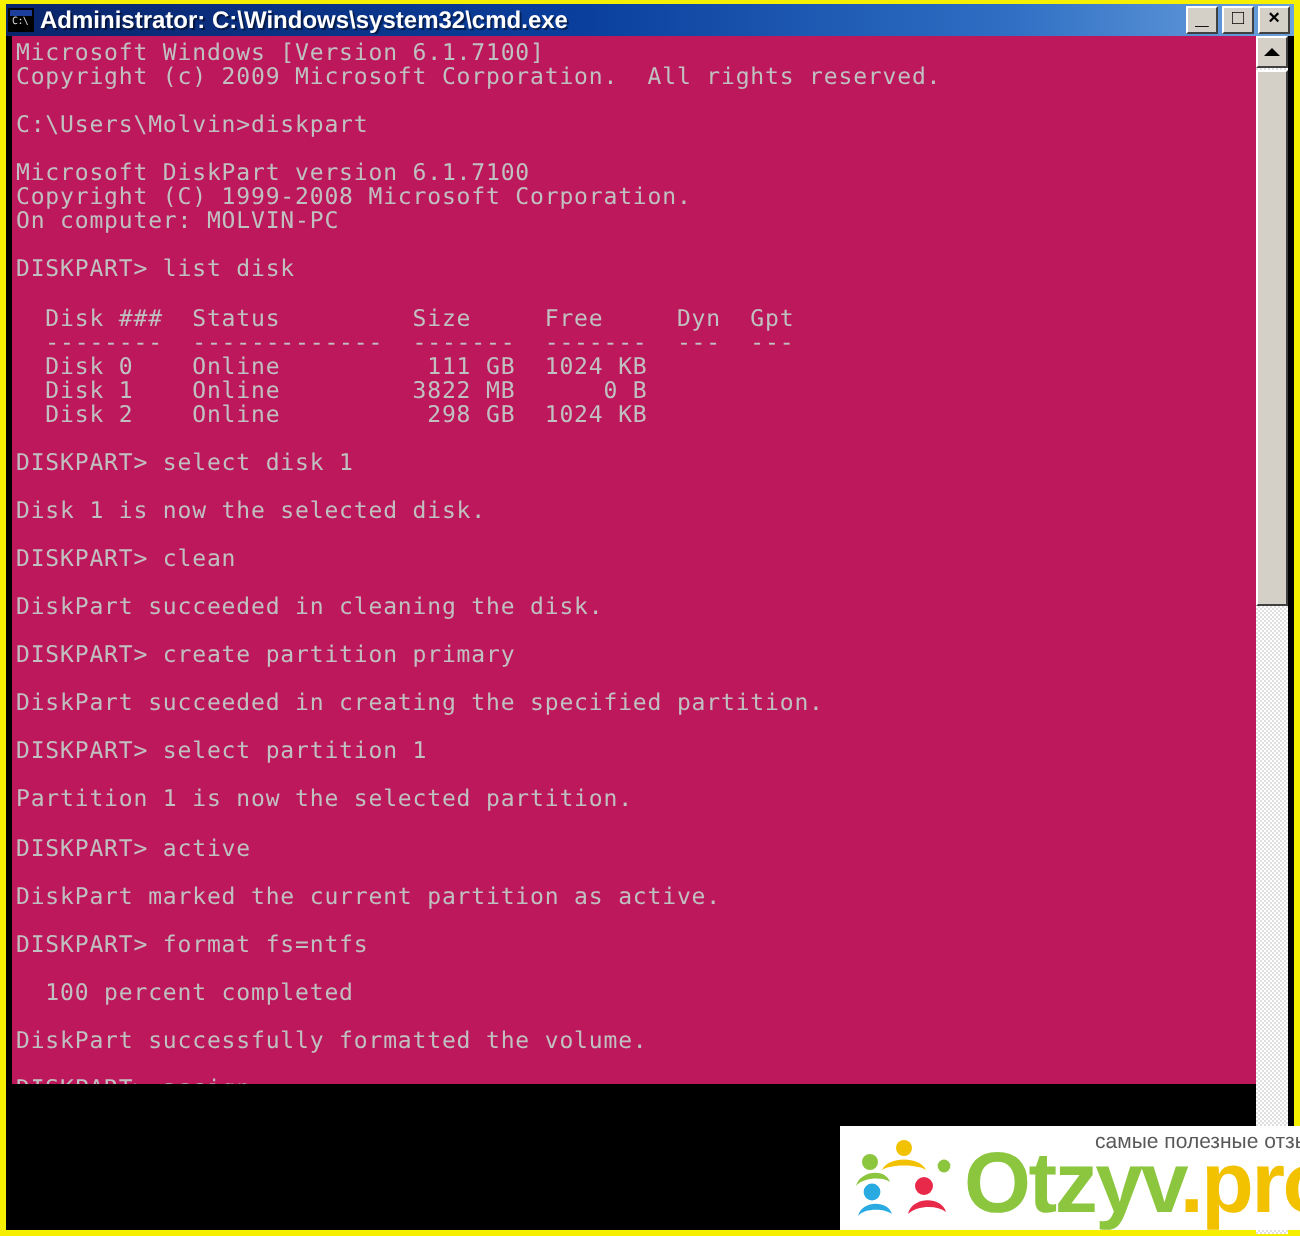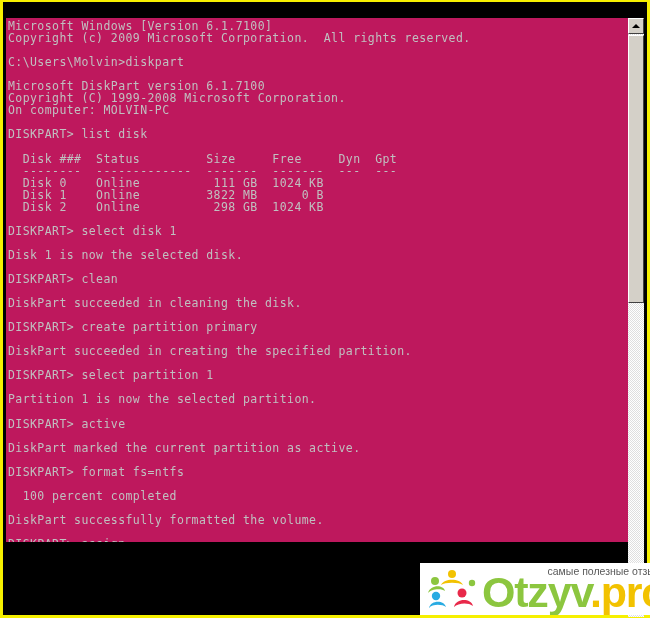--- a/index.html
+++ b/index.html
@@ -246,20 +246,39 @@
     font-size: 7px;
   }
 </style>
 </head>
 <body>
 
 <div id="screen">
 
   <div id="window">
 
+    <div id="titlebar">
+      <div id="title-icon">
+        <div class="icon-bar"></div>
+        <div class="icon-body"></div>
+        <div class="icon-text">C:\</div>
+      </div>
+      <div id="title-text">Administrator: C:\Windows\system32\cmd.exe</div>
+      <div id="titlebuttons">
+        <div class="tbtn min">
+          <span class="glyph">_</span>
+        </div>
+        <div class="tbtn">
+          <span class="glyph">□</span>
+        </div>
+        <div class="tbtn">
+          <span class="glyph">×</span>
+        </div>
+      </div>
+    </div>
 
     <div id="console">
       <pre id="console-text">Microsoft Windows [Version 6.1.7100]
 Copyright (c) 2009 Microsoft Corporation.  All rights reserved.
 
 C:\Users\Molvin&gt;diskpart
 
 Microsoft DiskPart version 6.1.7100
 Copyright (C) 1999-2008 Microsoft Corporation.
 On computer: MOLVIN-PC

